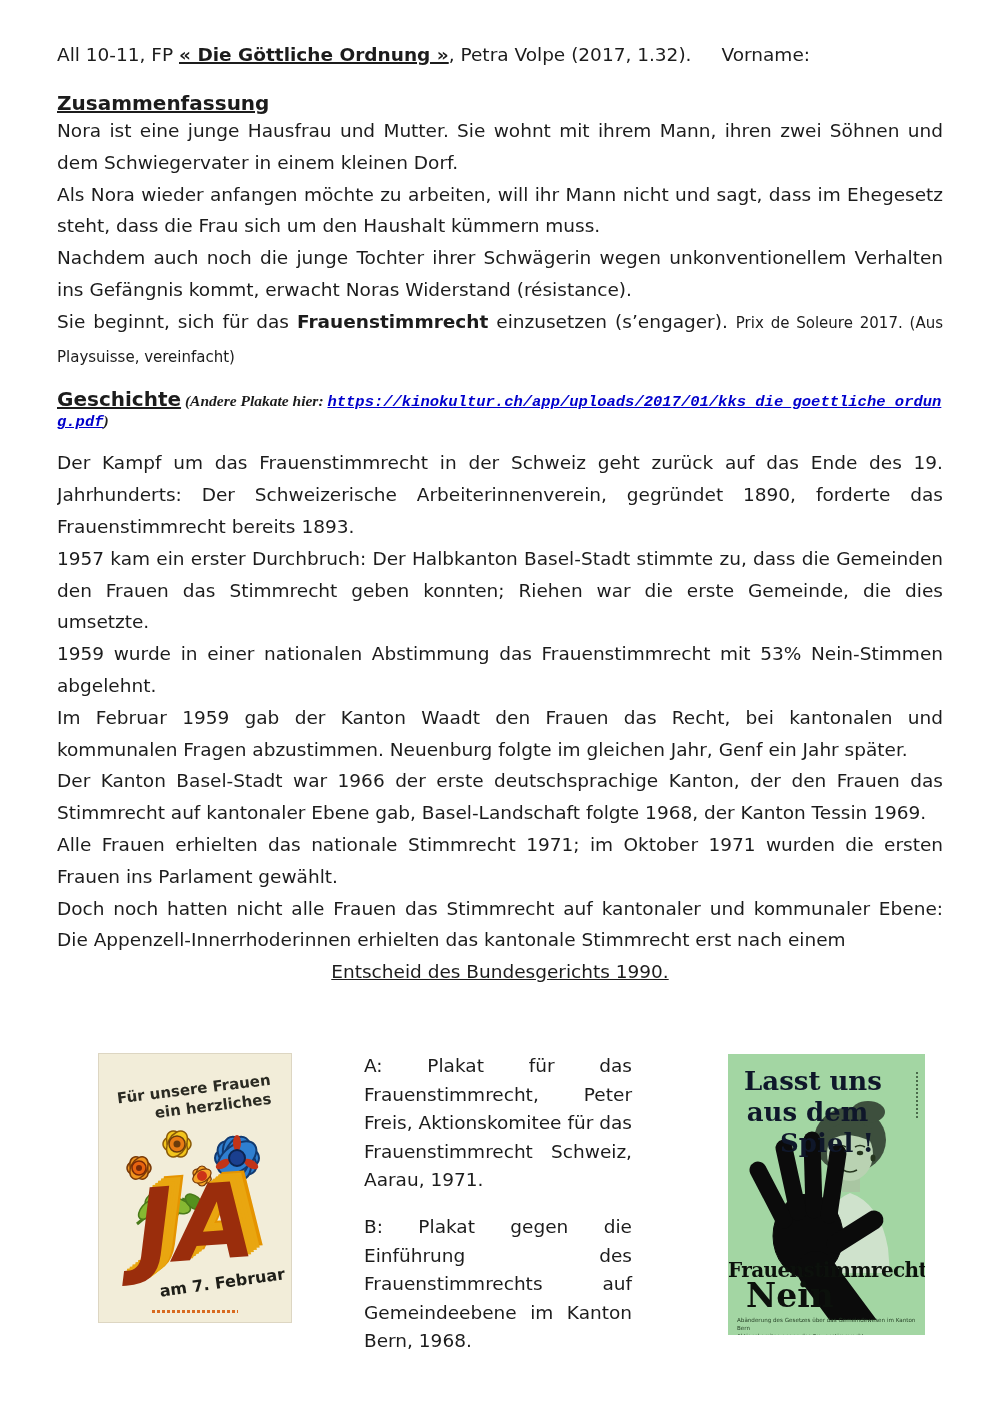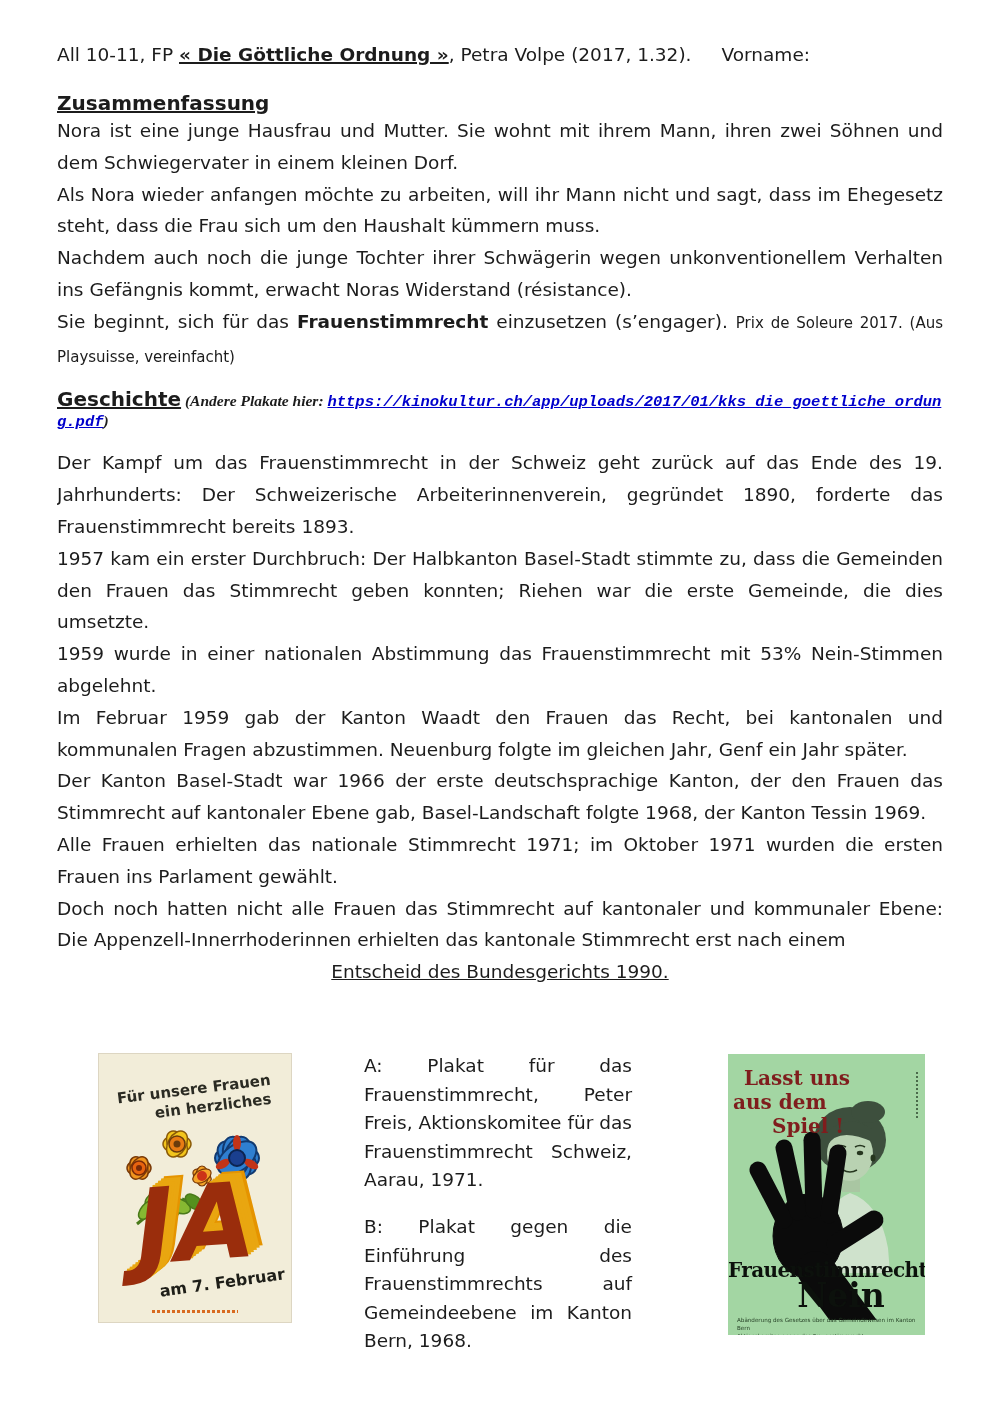--- a/index.html
+++ b/index.html
@@ -35,30 +35,30 @@
          transform:rotate(-4deg);
          text-shadow:3px -2px 0 #e9a610,6px -4px 0 #e9a610,9px -6px 0 #e9a610,
                      12px -8px 0 #e9a610,15px -10px 0 #e59400;}
   .pa-date{position:absolute;bottom:30px;right:6px;transform:rotate(-8deg);
            font-weight:bold;font-size:16px;color:#1e1e18;}
   .pa-fineprint{position:absolute;bottom:9px;left:50%;width:86px;height:3px;margin-left:-43px;
                 background:repeating-linear-gradient(90deg,#d86a20 0 3px,#f2edd9 3px 5px);}
   
   .posterB{position:absolute;left:728px;top:6px;width:197px;height:281px;background:#a3d6a3;overflow:hidden;}
   .pb-head{position:absolute;top:12px;left:0;font-family:"DejaVu Serif",serif;font-weight:bold;
-           font-size:20px;color:#7f1d1d;line-height:1.2;}
+           font-size:26px;color:#0f172a;line-height:1.2;text-align:center;}
   .pb-head .h1{margin-left:16px;}
   .pb-head .h2{margin-left:5px;}
   .pb-head .h3{margin-left:44px;}
   .pb-photo{position:absolute;top:44px;left:52px;}
   .pb-hand{position:absolute;top:66px;left:6px;}
   .pb-title{position:absolute;top:204px;left:0;width:100%;text-align:center;
             font-family:"DejaVu Serif",serif;font-weight:900;font-size:20px;
             letter-spacing:-0.6px;color:#0c110c;}
-  .pb-nein{position:absolute;top:222px;left:0;width:100%;text-align:center;padding-left:29px;
+  .pb-nein{position:absolute;top:222px;left:0;width:100%;text-align:left;padding-left:18px;
            box-sizing:border-box;font-family:"DejaVu Serif",serif;font-weight:900;
            font-size:33px;color:#0c110c;}
   .pb-foot{position:absolute;top:263px;left:9px;width:180px;font-size:5.6px;line-height:1.4;
            color:#274227;}
   .pb-credit{position:absolute;top:18px;right:7px;width:2px;height:46px;
              background:repeating-linear-gradient(180deg,#4a6a4a 0 2px,#a3d6a3 2px 4px);}
 </style>
 </head>
 <body>
 

